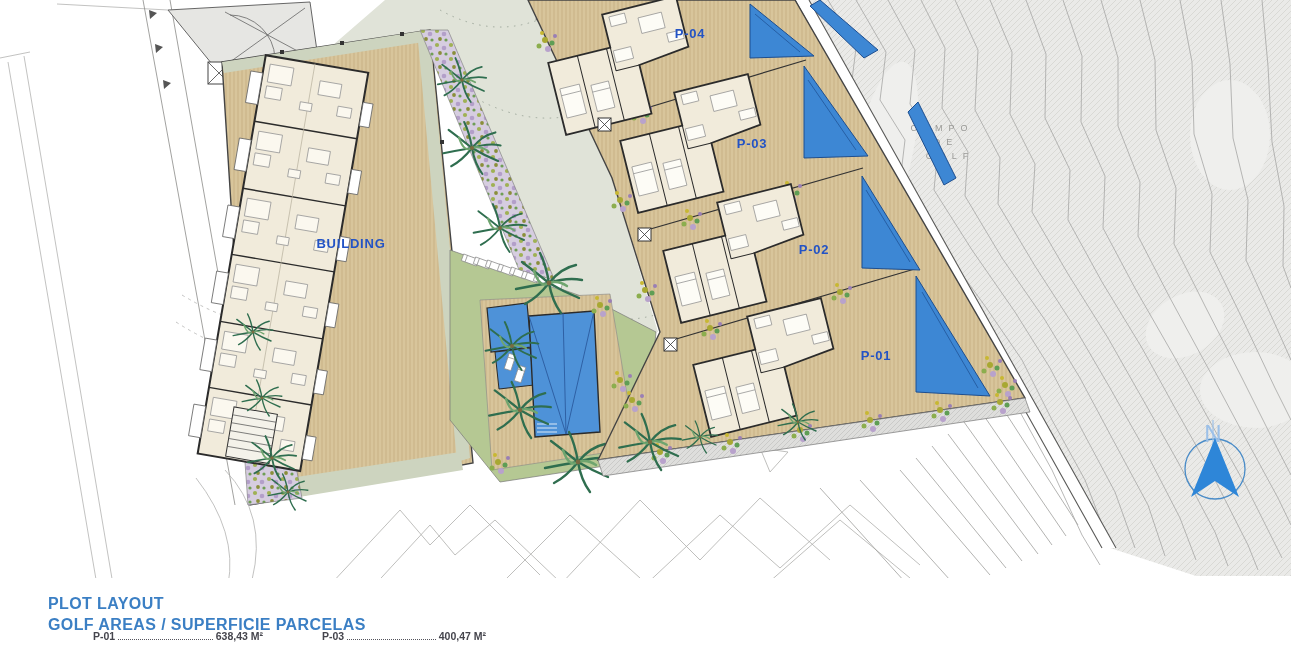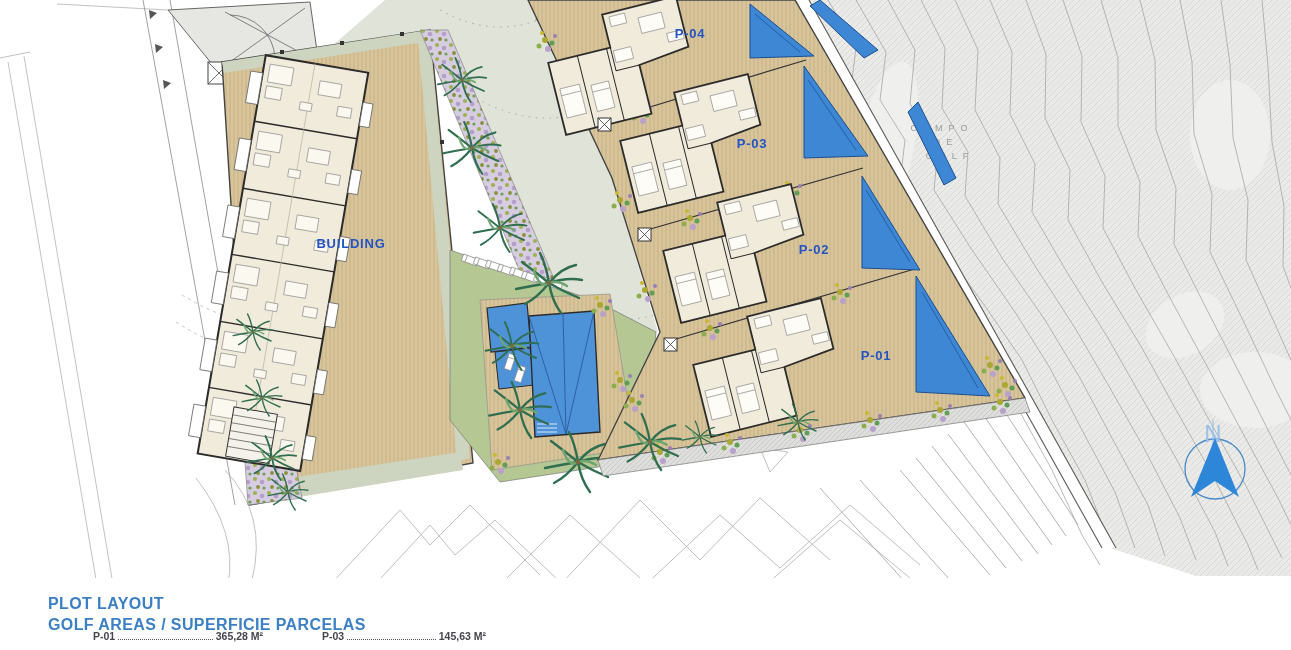--- a/index.html
+++ b/index.html
@@ -320,20 +320,20 @@
 </svg>
 
 <div class="legend-title">
   <div>PLOT LAYOUT</div>
   <div>GOLF AREAS / SUPERFICIE PARCELAS</div>
 </div>
 
 <div class="area-row row-1">
   <span>P-01</span>
   <span class="leader"></span>
-  <span>365,28 M²</span>
+  <span>638,43 M²</span>
 </div>
 <div class="area-row row-2">
   <span>P-03</span>
   <span class="leader"></span>
-  <span>145,63 M²</span>
+  <span>400,47 M²</span>
 </div>
 </div>
 
 </body></html>

